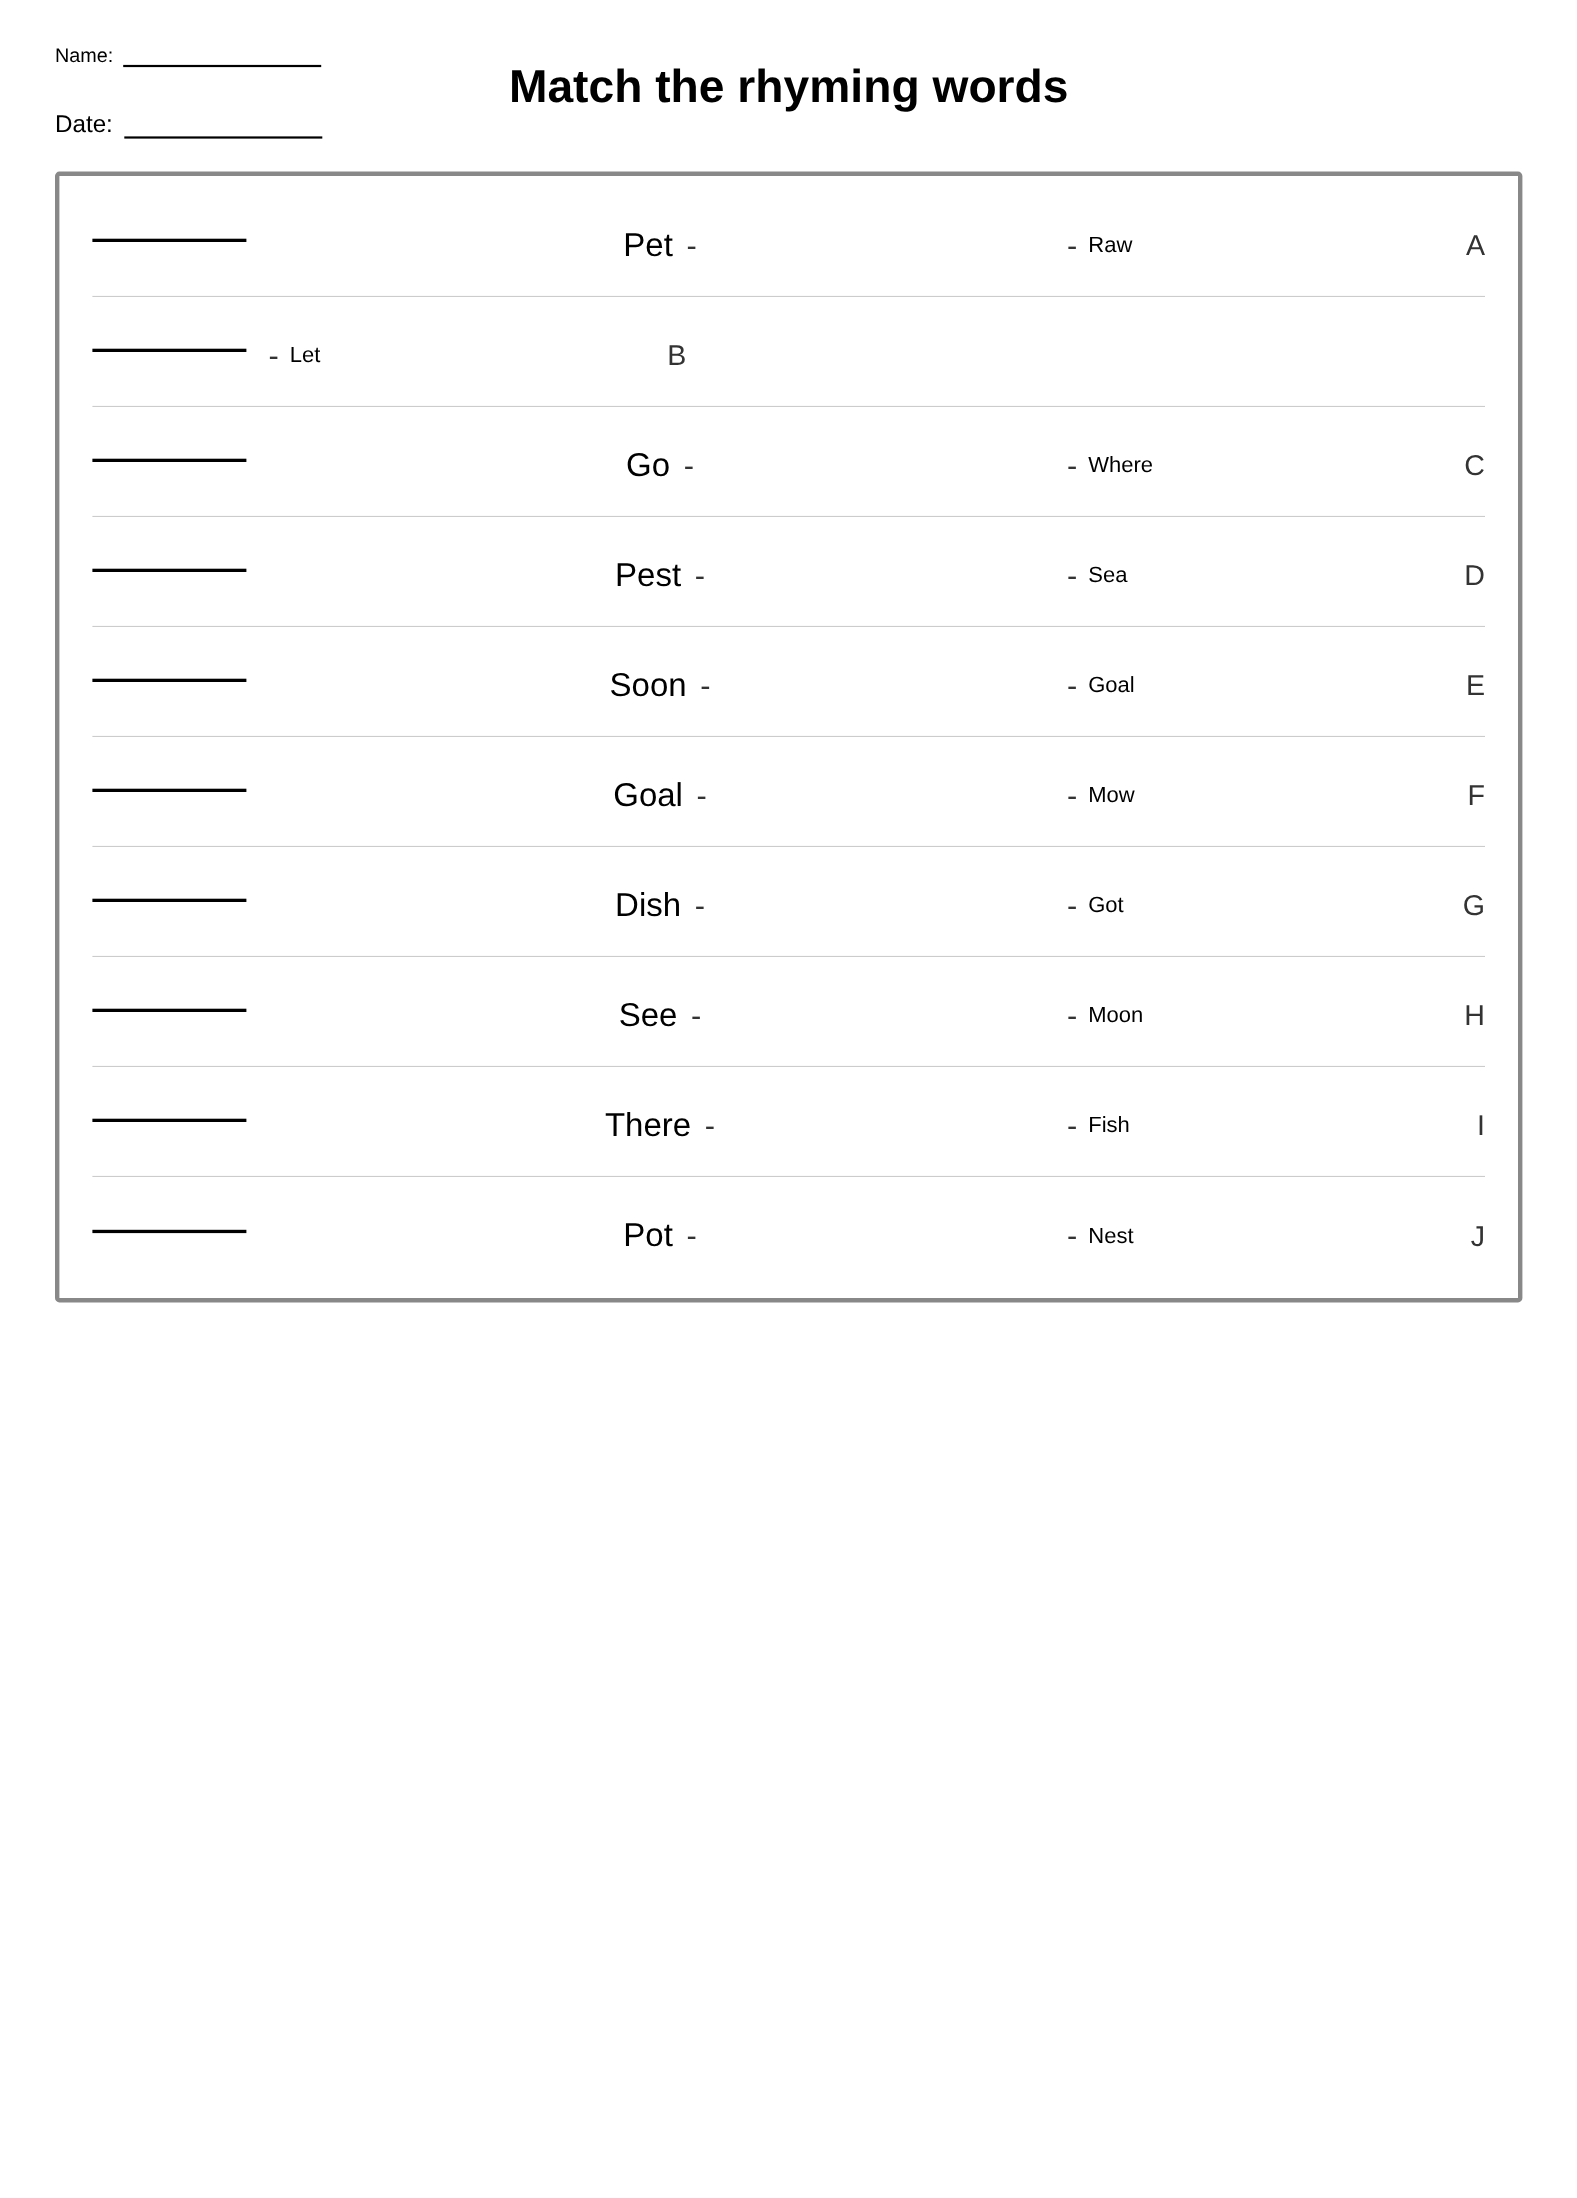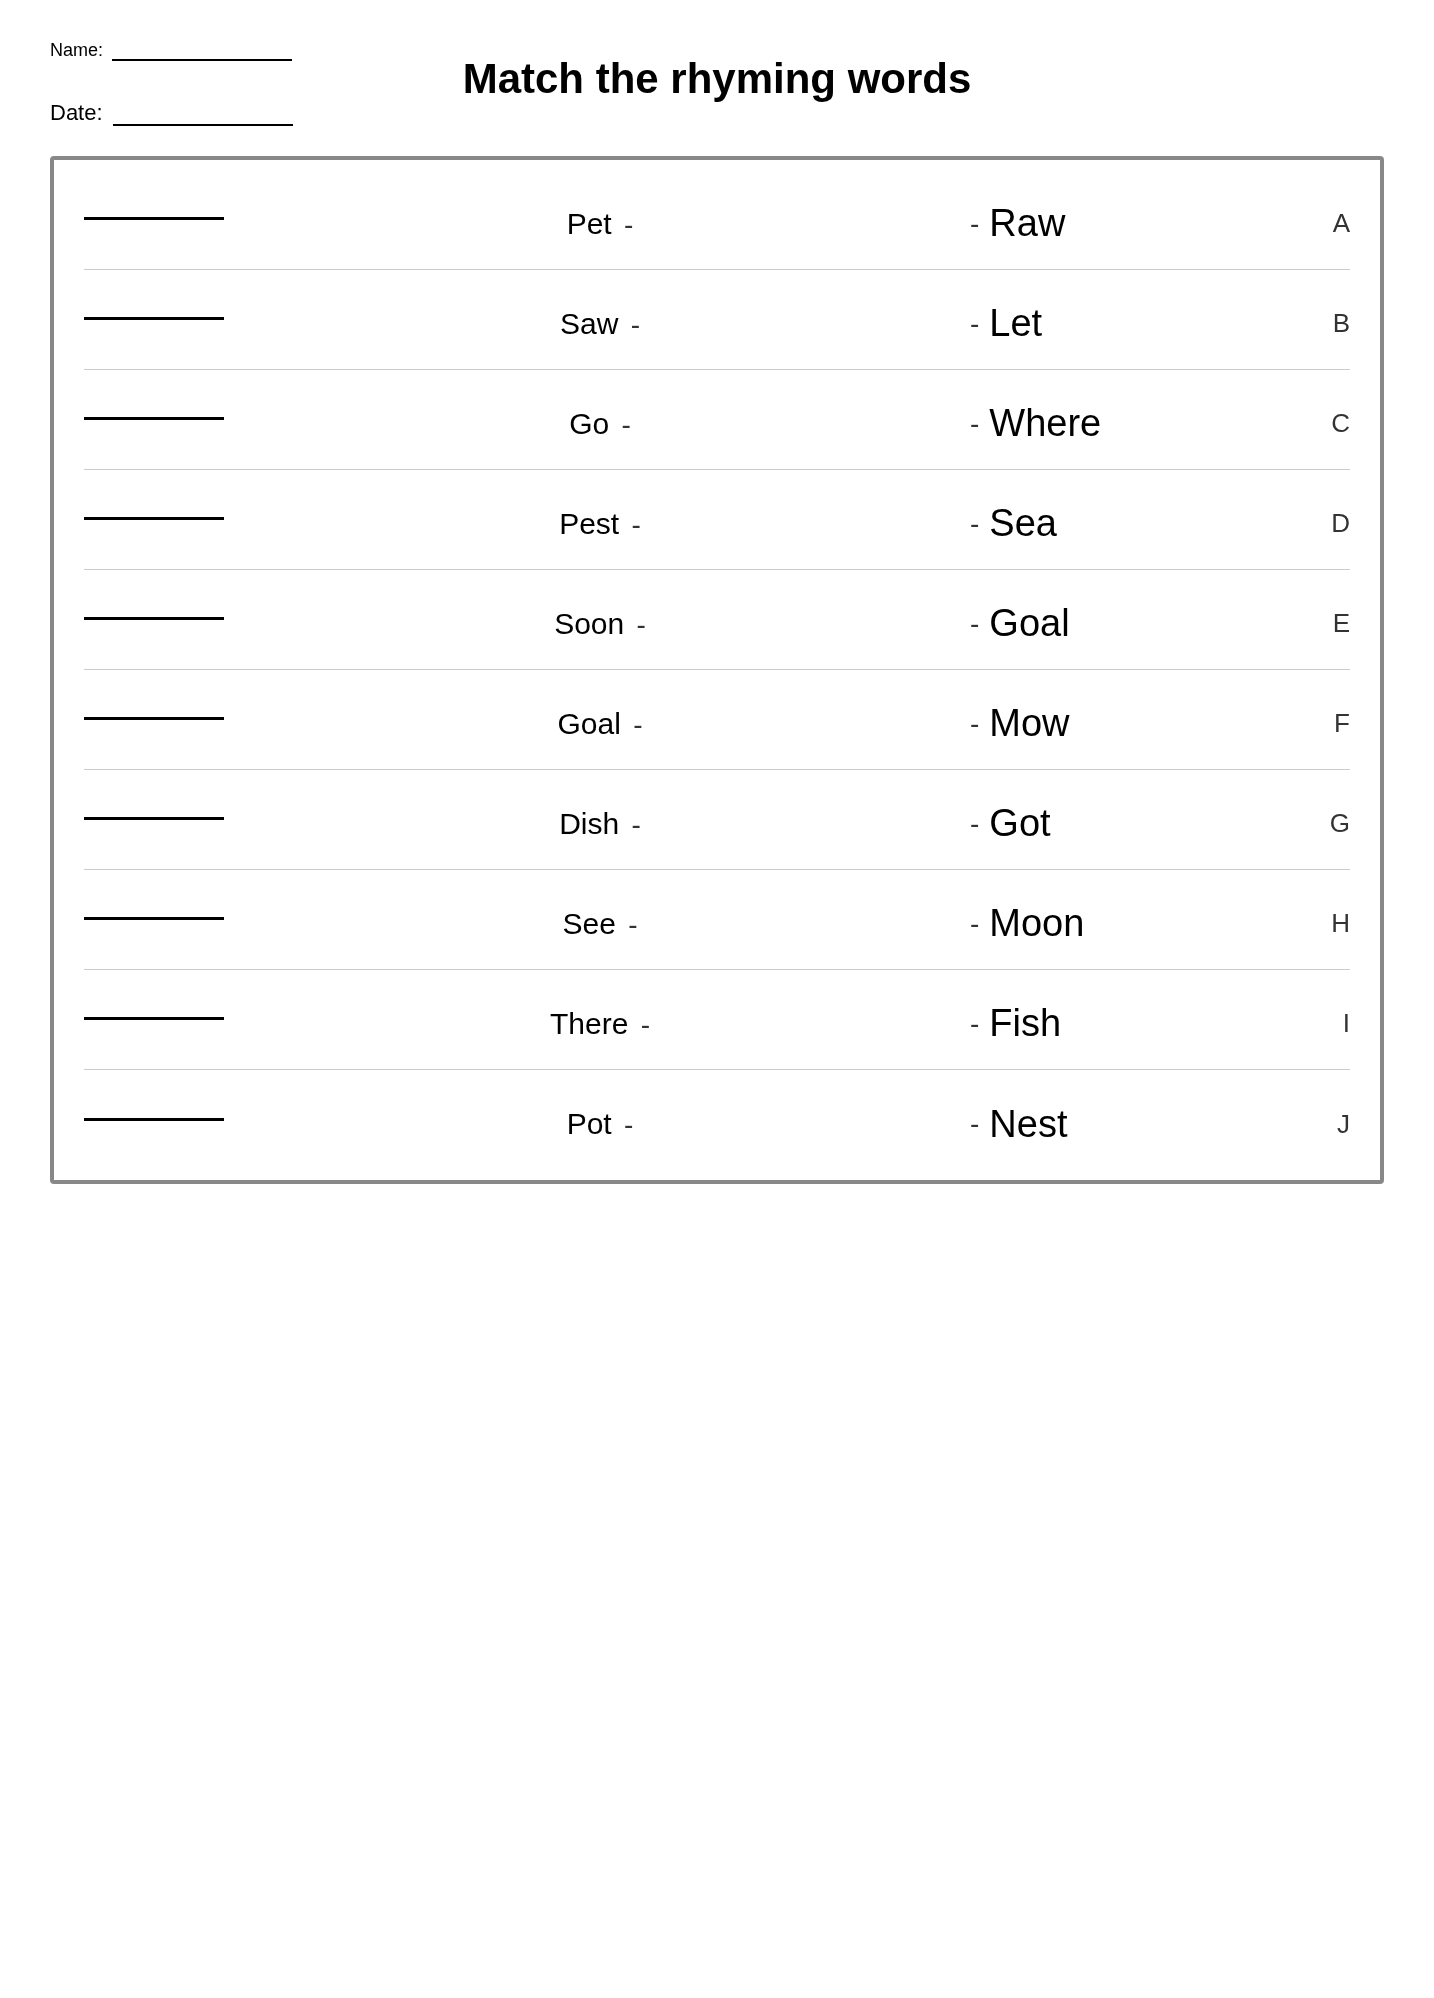--- a/index.html
+++ b/index.html
@@ -107,21 +107,21 @@
       flex-shrink: 0;
     }
 
     .dash-right {
       font-size: 28px;
       color: #333;
       margin-right: 10px;
     }
 
     .right-word {
-      font-size: 38px;
+      font-size: 20px;
       flex: 1;
     }
 
     .letter-label {
       font-size: 26px;
       font-weight: normal;
       width: 40px;
       text-align: right;
       flex-shrink: 0;
       color: #333;
@@ -154,23 +154,20 @@
       <div class="right-section">
         <span class="dash-right">-</span>
         <span class="right-word">Raw</span>
         <span class="letter-label">A</span>
       </div>
     </div>
     <div class="rhyme-row">
       <div class="answer-blank">
         <span class="blank-line"></span>
       </div>
-      <div class="left-word">
-        Saw <span class="dash-mid">-</span>
-      </div>
       <div class="right-section">
         <span class="dash-right">-</span>
         <span class="right-word">Let</span>
         <span class="letter-label">B</span>
       </div>
     </div>
     <div class="rhyme-row">
       <div class="answer-blank">
         <span class="blank-line"></span>
       </div>

